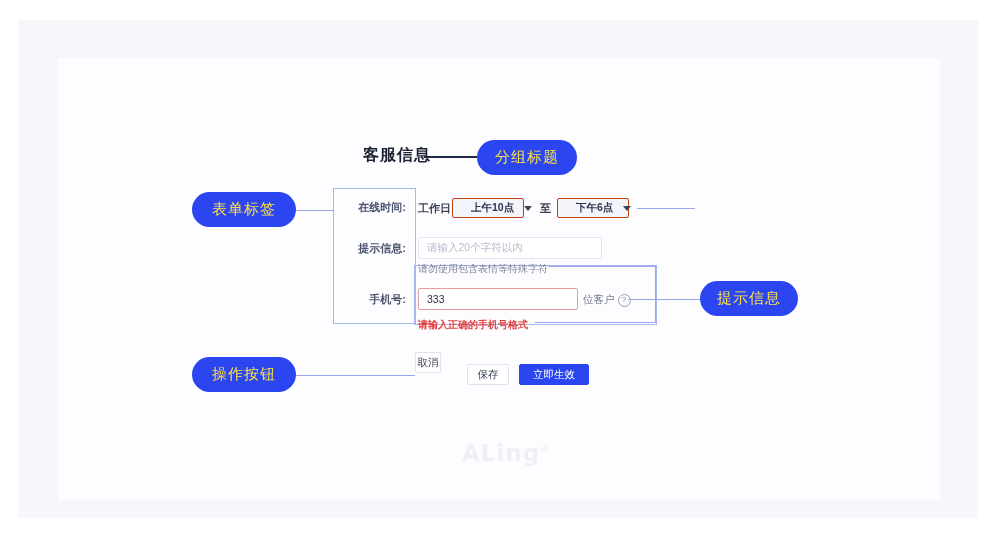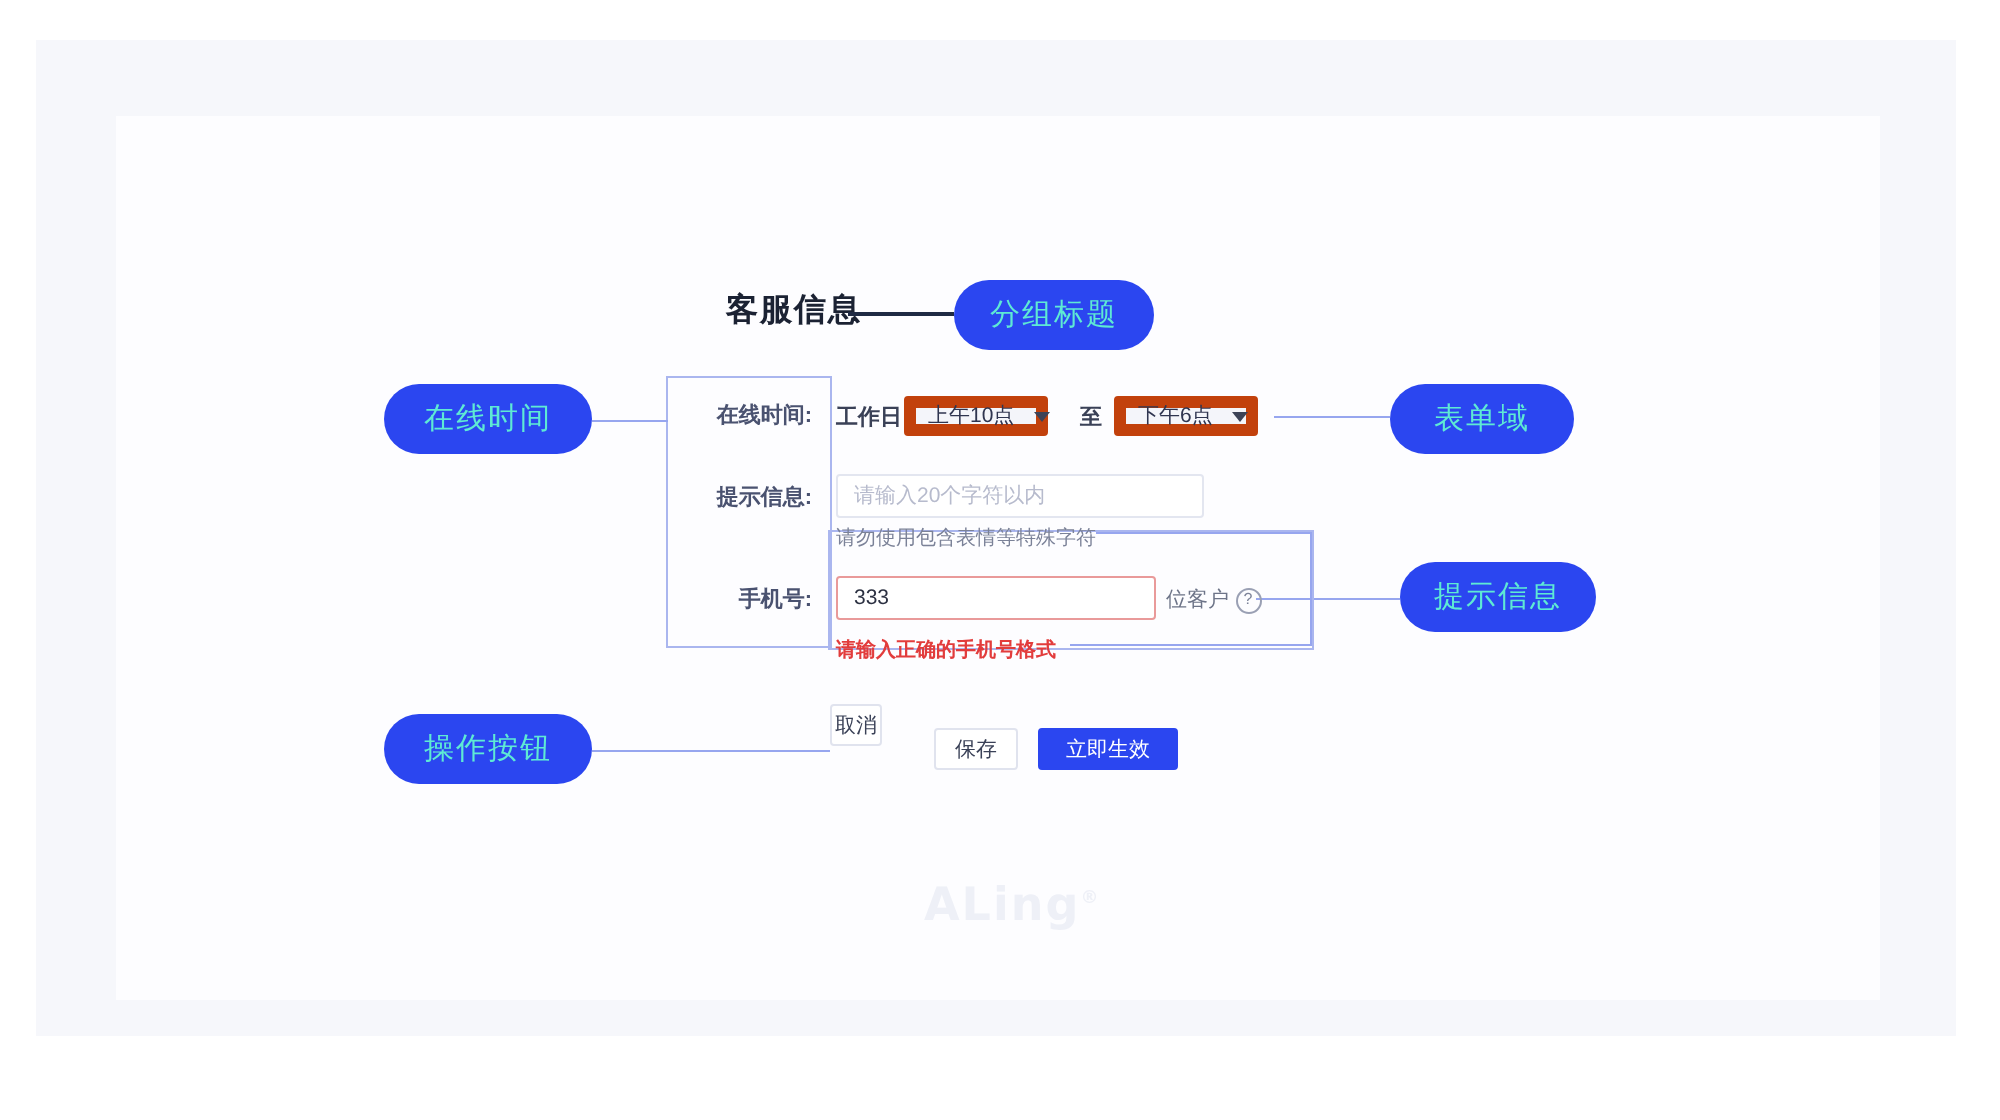--- a/index.html
+++ b/index.html
@@ -27,21 +27,21 @@
     left: 58px; top: 58px;
     width: 882px; height: 442px;
     background: #fdfdff;
   }
 
   
   .pill {
     position: absolute;
     display: flex; align-items: center; justify-content: center;
     background: #2b46f0;
-    color: #5eead4;
+    color: #fde047;
     border-radius: 999px;
     font-size: 15px;
     letter-spacing: 1px;
     white-space: nowrap;
   }
   .pill-group-title { left: 477px; top: 140px; width: 100px; height: 35px; }
   .pill-form-label  { left: 192px; top: 192px; width: 104px; height: 35px; }
   .pill-form-field  { left: 695px; top: 192px; width: 92px;  height: 35px; }
   .pill-hint        { left: 700px; top: 281px; width: 98px;  height: 35px; }
   .pill-actions     { left: 192px; top: 357px; width: 104px; height: 35px; }
@@ -93,28 +93,29 @@
     color: #3a4157;
     white-space: nowrap;
   }
   .txt-workday { left: 418px; top: 201px; }
   .txt-to      { left: 540px; top: 201px; }
 
   .select {
     position: absolute;
     height: 20px;
     background: #f4f5fa;
-    border: 6px solid #c2410c;
+    border: 1px solid #c2410c;
     border-radius: 2px;
     display: flex; align-items: center;
-    padding: 0 6px;
+    padding: 0 18px;
     box-sizing: border-box;
     font-size: 10.5px;
     color: #2f3550;
     white-space: nowrap;
+    font-weight: bold;
   }
   .select .sel-val { flex: 1; }
   .caret {
     width: 0; height: 0;
     border-left: 4px solid transparent;
     border-right: 4px solid transparent;
     border-top: 5px solid #3d4357;
     margin-left: 10px;
   }
   .sel-start { left: 452px; top: 198px; width: 72px; }
@@ -217,24 +218,23 @@
 
   <div class="outer-panel"></div>
   <div class="inner-card"></div>
 
   <div class="group-title">客服信息</div>
   <div class="lead-dark" style="left:424px; top:156px; width:53px;"></div>
   <div class="pill pill-group-title">分组标题</div>
 
   <div class="bracket bracket-labels"></div>
   <div class="lead lead-h" style="left:296px; top:210px; width:38px;"></div>
-  <div class="pill pill-form-label">在线时间</div>
+  <div class="pill pill-form-label">表单标签</div>
 
   <div class="lead lead-h" style="left:637px; top:208px; width:58px;"></div>
-  <div class="pill pill-form-field">表单域</div>
 
   <div class="lead lead-h" style="left:548px; top:266px; width:107px;"></div>
   <div class="lead lead-h" style="left:628px; top:299px; width:27px;"></div>
   <div class="lead lead-h" style="left:535px; top:322px; width:120px;"></div>
   <div class="lead lead-v" style="left:655px; top:266px; height:57px;"></div>
   <div class="lead lead-h" style="left:655px; top:299px; width:45px;"></div>
   <div class="bracket bracket-hints"></div>
   <div class="pill pill-hint">提示信息</div>
 
   <div class="field-label lbl-online">在线时间:</div>

